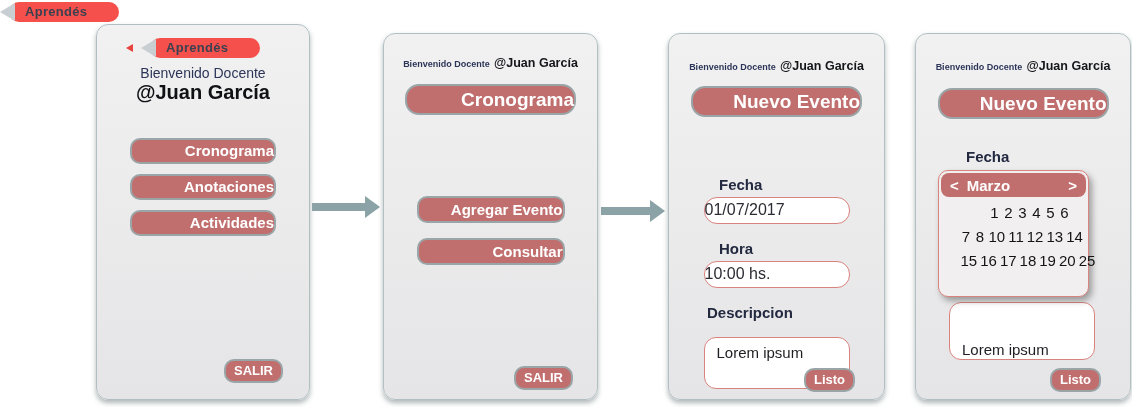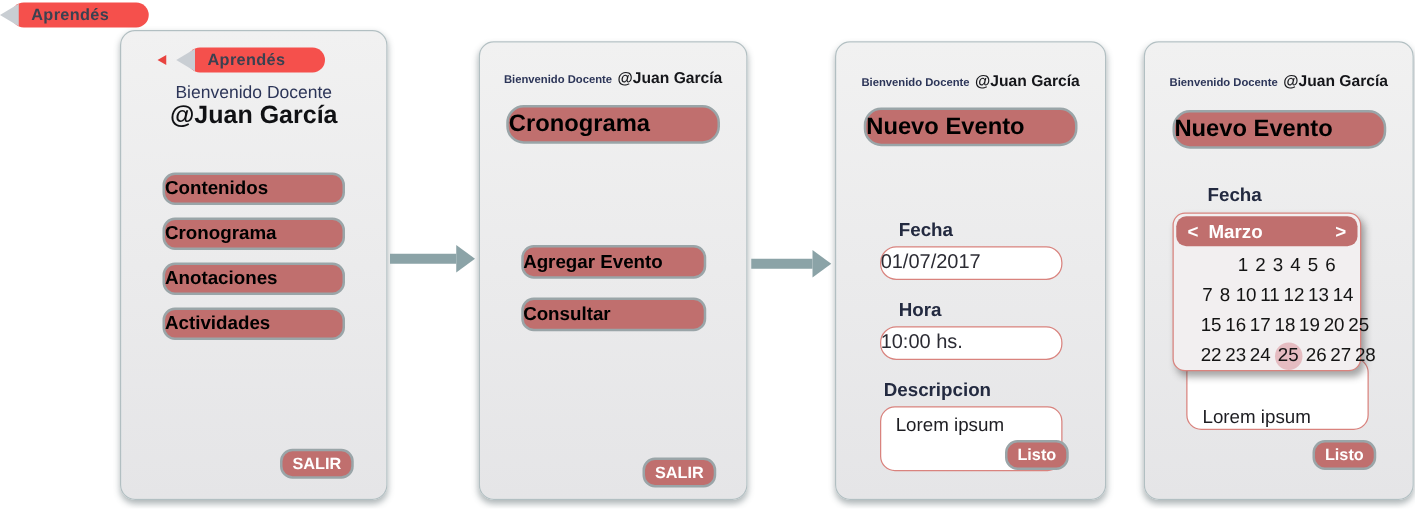--- a/index.html
+++ b/index.html
@@ -34,35 +34,35 @@
   .arrow .head { position:absolute; right:0; top:0; width:0; height:0;
     border-top:11px solid transparent; border-bottom:11px solid transparent;
     border-left:15px solid #8ba3a7; }
   .arrow1 { left:312px; top:196px; width:68px; }
   .arrow2 { left:601px; top:200px; width:64px; }
 
   
   .welcome-line { text-align:center; white-space:nowrap; }
   .welcome-prefix { color:#2c3558; font-weight:bold; font-size:9px; }
   .welcome-user { color:#15161a; font-weight:bold; font-size:12.5px; }
-  .btn { display:block; background:#c06f6e; color:#000000; font-weight:bold;
-    border:2px solid #9aa5a8; border-radius:10px; text-align:left; cursor:pointer;
+  .btn { display:block; background:#c06f6e; color:#ffffff; font-weight:bold;
+    border:2px solid #9aa5a8; border-radius:10px; text-align:right; cursor:pointer;
     font-family:"Liberation Sans","DejaVu Sans",sans-serif; }
   .btn-title { width:171px; height:31px; margin:0 auto; font-size:19px; line-height:27px;
     border-radius:14px; }
   .btn-menu { width:146px; height:26px; margin:0 auto 10px auto; font-size:15px; line-height:22px; }
   .btn-mid  { width:148px; height:27px; margin:12px auto 15px auto; font-size:15px; line-height:23px; }
   .pill { position:absolute; background:#c06f6e; color:#ffffff; font-weight:bold;
     border:2px solid #9aa5a8; border-radius:10px; font-size:13px; padding:2px 8px 3px 8px;
     cursor:pointer; font-family:"Liberation Sans","DejaVu Sans",sans-serif; }
   .field-label { font-weight:bold; font-size:15px; color:#232a40; margin:0 0 4px 50px; }
   .field-box { width:146px; height:27px; margin:0 auto 16px auto; background:#ffffff;
     border:1.5px solid #d9837e; border-radius:13px; font-size:16px;
     color:#2b2b33; line-height:24px; }
-  .field-area { width:146px; height:52px; margin:0 auto; background:#ffffff;
+  .field-area { width:146px; height:52px; margin:16px auto; background:#ffffff;
     border:1.5px solid #d9837e; border-radius:12px; font-size:15px; color:#1d1d22;
     padding:6px 0 0 12px; text-align:left; }
 
   
   .s1 .pencil-badge { left:44px; top:13px; }
   .s1 .welcome1 { margin-top:40px; text-align:center; color:#2c3558; font-size:14px; font-weight:500; }
   .s1 .welcome2 { text-align:center; color:#101114; font-size:20px; font-weight:bold; }
   .s1 .menu { position:absolute; left:0; top:113px; width:100%; }
 
   
@@ -94,21 +94,21 @@
   .cal-day { display:inline-block; min-width:11px; margin:0 1.5px; cursor:pointer; }
   .cal-day.selected { background:#e5bcc1; width:22px; height:22px; line-height:22px;
     border-radius:50%; text-align:center; }
 
   .s4 .field-area { position:absolute; left:33px; top:252px; width:146px; height:58px;
     z-index:1; padding-top:38px; }
   .s4 .field-area .area-text { display:block; }
 
   .salir1 { right:26px; bottom:16px; }
   .salir2 { right:24px; bottom:9px; }
-  .listo  { right:29px; bottom:23px; }
+  .listo  { right:29px; bottom:7px; }
 </style>
 </head>
 <body>
 
 <div class="canvas">
 
   <div class="pencil-badge" style="left:0; top:2px;">
     <span class="pencil-tip"></span>
     <span class="badge-pill">Aprendés</span>
   </div>
@@ -116,21 +116,20 @@
   <div class="phone s1">
     <div class="pencil-badge">
       <span class="pencil-tip">
           <span class="tip-red"></span>
         </span>
       <span class="badge-pill">Aprendés</span>
     </div>
     <div class="welcome1">Bienvenido Docente</div>
     <div class="welcome2">@Juan García</div>
     <div class="menu">
-      <button class="btn btn-menu">Contenidos</button>
       <button class="btn btn-menu">Cronograma</button>
       <button class="btn btn-menu">Anotaciones</button>
       <button class="btn btn-menu">Actividades</button>
     </div>
     <button class="pill salir1">SALIR</button>
   </div>
 
   <div class="arrow arrow1">
     <div class="shaft"></div>
     <div class="head"></div>
@@ -186,20 +185,19 @@
     <div class="calendar">
       <div class="cal-header">
         <span class="cal-prev">&lt;</span>
         <span class="cal-month">Marzo</span>
         <span class="cal-next">&gt;</span>
       </div>
       <div class="cal-days">
           <div class="cal-row first"><span class="cal-day">1</span><span class="cal-day">2</span><span class="cal-day">3</span><span class="cal-day">4</span><span class="cal-day">5</span><span class="cal-day">6</span></div>
           <div class="cal-row"><span class="cal-day">7</span><span class="cal-day">8</span><span class="cal-day">10</span><span class="cal-day">11</span><span class="cal-day">12</span><span class="cal-day">13</span><span class="cal-day">14</span></div>
           <div class="cal-row"><span class="cal-day">15</span><span class="cal-day">16</span><span class="cal-day">17</span><span class="cal-day">18</span><span class="cal-day">19</span><span class="cal-day">20</span><span class="cal-day">25</span></div>
-          <div class="cal-row"><span class="cal-day">22</span><span class="cal-day">23</span><span class="cal-day">24</span><span class="cal-day selected">25</span><span class="cal-day">26</span><span class="cal-day">27</span><span class="cal-day">28</span></div>
         </div>
     </div>
 
     <button class="pill listo">Listo</button>
   </div>
 
 </div>
 
 </body></html>

